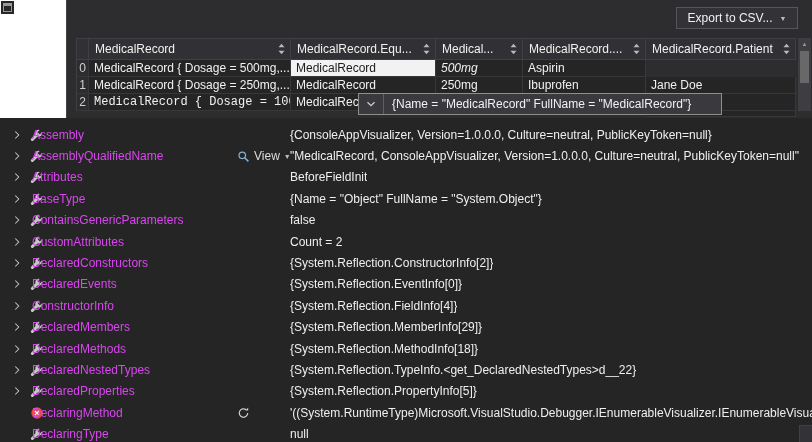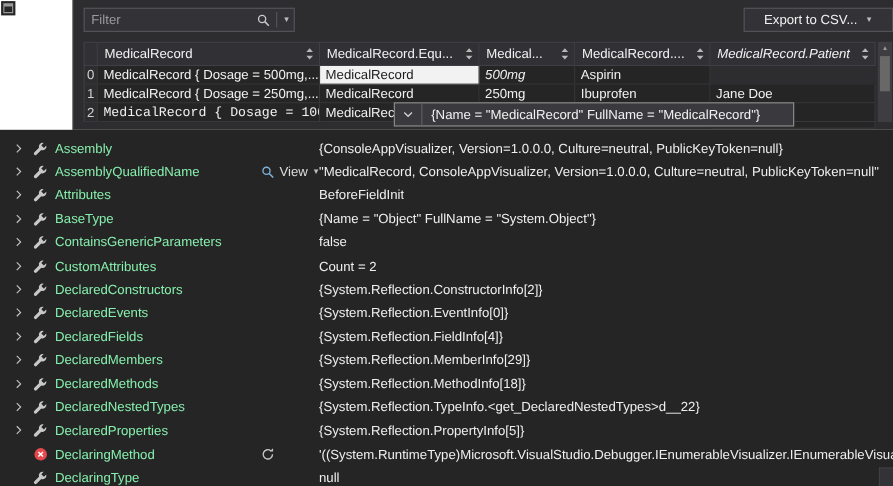--- a/index.html
+++ b/index.html
@@ -16,21 +16,21 @@
   #visualizer{position:absolute;left:66px;top:0;width:746px;height:118px;
     background:var(--panel,#2d2d30);border-left:1px solid #434346;}
   .filterbox{position:absolute;left:9px;top:7px;width:192px;height:22px;background:#333337;
     border:1px solid #55555a;display:flex;align-items:center;}
   .filterbox input{flex:1;min-width:0;background:transparent;border:none;outline:none;
     color:#cccccc;font:12px "Liberation Sans",sans-serif;padding:0 6px;}
   .filterbox input::placeholder{color:#9a9a9a;}
   .fsep{width:1px;height:14px;background:#55555a;margin:0 2px;}
   .ficon{display:flex;align-items:center;padding:0 3px;}
   .dd{color:#bdbdbd;font-size:7px;line-height:1;}
-  #export-btn{position:absolute;left:609px;top:7px;width:136px;height:22px;background:#333337;
+  #export-btn{position:absolute;left:609px;top:7px;width:122px;height:22px;background:#333337;
     border:1px solid #55555a;color:#f1f1f1;display:flex;align-items:center;justify-content:center;
     gap:7px;font:12px "Liberation Sans",sans-serif;cursor:default;}
 
   #grid-head{position:absolute;left:9px;top:38px;display:flex;height:22px;}
   .hcell,.hnum{height:22px;background:#313135;border:1px solid #3f3f46;border-left:none;
     display:flex;align-items:center;justify-content:space-between;
     padding:0 4px 0 6px;color:#f1f1f1;overflow:hidden;flex:none;}
   .hnum{border-left:1px solid #3f3f46;padding:0;}
   .hlabel{white-space:nowrap;overflow:hidden;}
   .sort{display:flex;flex:none;margin-left:3px;}
@@ -55,47 +55,36 @@
     border-right:1px solid #5f5f64;}
   #pill .ptext{padding:0 8px;white-space:nowrap;overflow:hidden;}
 
   
   #tree{position:absolute;left:0;top:118px;width:812px;height:324px;
     background:var(--tree_bg,#252526);padding-top:6px;z-index:4;overflow:hidden;}
   .trow{position:relative;height:21.4px;}
   .trow>*{position:absolute;top:50%;transform:translateY(-50%);}
   .tchev{left:10px;display:flex;}
   .ticon{left:30px;display:flex;}
-  .tname{left:50px;color:#86efac;white-space:nowrap;}
+  .tname{left:32px;color:#d946ef;white-space:nowrap;}
   .taction-view{left:237px;display:flex;align-items:center;gap:4px;color:#dcdcdc;}
   .taction-refresh{left:237px;display:flex;}
   .tvalue{left:290px;color:#efefef;white-space:nowrap;max-width:522px;overflow:hidden;}
 
   #corner{position:absolute;left:799px;top:425px;width:13px;height:17px;background:#333337;
     border-left:1px solid #3f3f46;border-top:1px solid #3f3f46;z-index:8;}
 </style>
 </head>
 <body>
 
 <div id="root">
 
   <div id="app-icon"></div>
 
   <div id="visualizer">
-    <div class="filterbox">
-      <input placeholder="Filter" style="">
-      <span class="ficon">
-        <svg width="13" height="13" viewBox="0 0 16 16">
-            <circle cx="6.5" cy="6.5" r="4" fill="none" stroke="#c8c8c8" stroke-width="1.5"></circle>
-            <path d="M9.5 9.5L14 14" stroke="#c8c8c8" stroke-width="1.8"></path>
-          </svg>
-      </span>
-      <span class="fsep"></span>
-      <span class="ficon dd">▼</span>
-    </div>
 
     <button id="export-btn">
       <span>Export to CSV...</span>
       <span class="dd">▼</span>
     </button>
 
     <div id="grid-head">
         <div class="hnum" style="width: 13px;"></div>
         <div class="hcell" style="width: 202px;">
     <span class="hlabel">MedicalRecord</span>
@@ -126,21 +115,21 @@
   </div>
         <div class="hcell" style="width: 123px;">
     <span class="hlabel">MedicalRecord....</span>
     <span class="sort">
       <svg width="9" height="12" viewBox="0 0 10 14">
               <path d="M5 1l3.5 4h-7z" fill="#b9b9b9"></path>
               <path d="M5 13L1.5 9h7z" fill="#b9b9b9"></path>
             </svg>
     </span>
   </div>
-        <div class="hcell" style="width: 150px; font-style: italic;">
+        <div class="hcell" style="width: 150px;">
     <span class="hlabel">MedicalRecord.Patient</span>
     <span class="sort">
       <svg width="9" height="12" viewBox="0 0 10 14">
               <path d="M5 1l3.5 4h-7z" fill="#b9b9b9"></path>
               <path d="M5 13L1.5 9h7z" fill="#b9b9b9"></path>
             </svg>
     </span>
   </div>
       </div>
     <div id="grid-body">
@@ -329,21 +318,21 @@
       <svg width="14" height="14" viewBox="0 0 16 16">
             <path d="M6 4l4 4-4 4" fill="none" stroke="#c5c5c5" stroke-width="1.2"></path>
           </svg>
     </span>
     <span class="ticon ticon-prop">
       <svg width="14" height="14" viewBox="0 0 16 16">
             <path fill="#c8c8c8" d="M13.8 4.9l-2.5 2.5-2.7-2.7 2.5-2.5a4 4 0 0 0-4.9 5L1.5 11.9a1.7 1.7 0 1 0 2.4 2.4l4.7-4.7a4 4 0 0 0 5.2-4.7z"></path>
           </svg>
     </span>
 
-    <span class="tname">DeclaredFields</span>
+    <span class="tname">ConstructorInfo</span>
 
     <span class="tvalue">{System.Reflection.FieldInfo[4]}</span>
   </div>
       <div class="trow">
     <span class="tchev">
       <svg width="14" height="14" viewBox="0 0 16 16">
             <path d="M6 4l4 4-4 4" fill="none" stroke="#c5c5c5" stroke-width="1.2"></path>
           </svg>
     </span>
     <span class="ticon ticon-prop">

